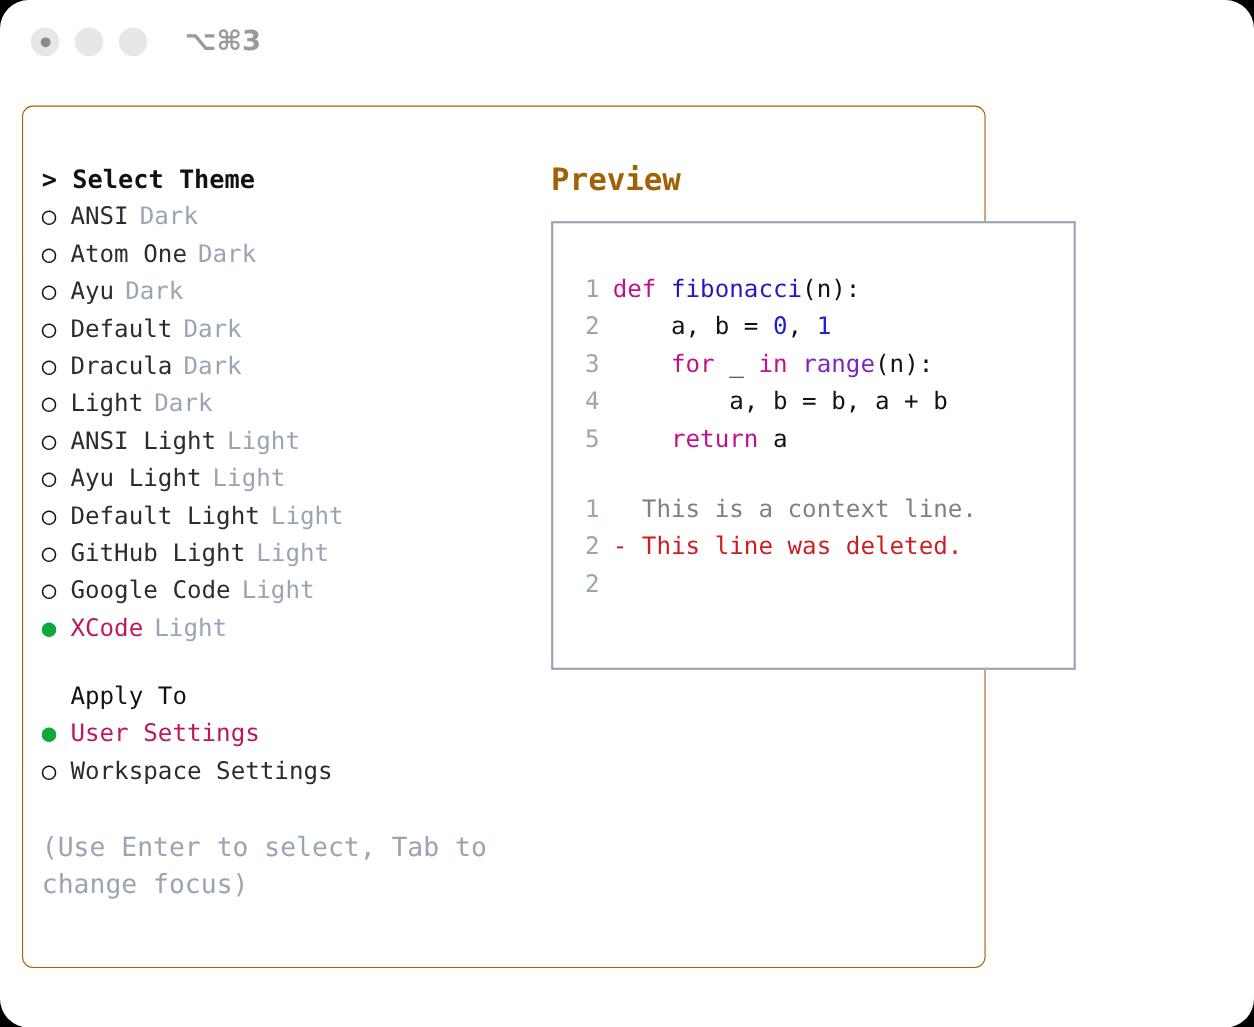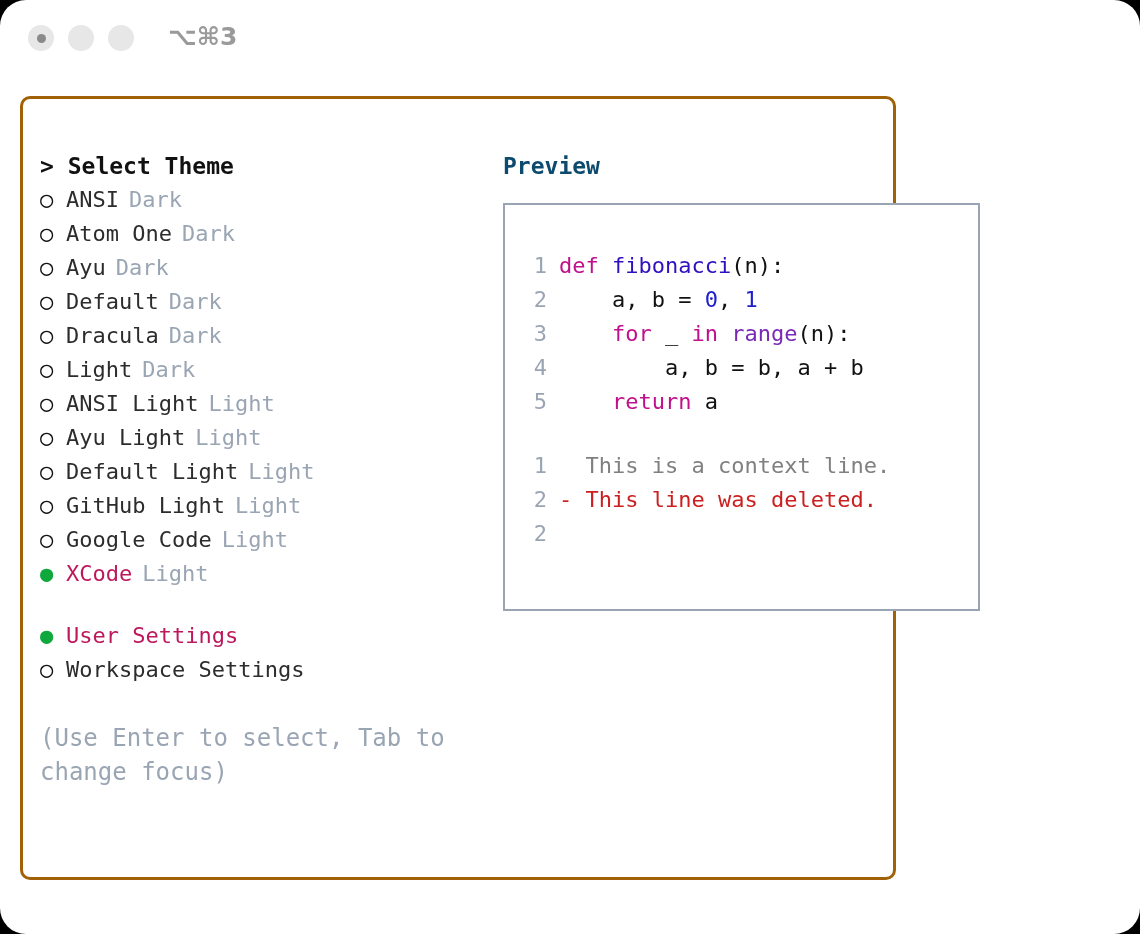--- a/index.html
+++ b/index.html
@@ -65,21 +65,21 @@
     letter-spacing: 0px;
   }
 
   
   .window {
     position: absolute;
     left: 20px;
     top: 96px;
     width: 876px;
     height: 784px;
-    border: 3px solid #a16207;
+    border: 1px solid #a16207;
     border-radius: 10px;
     background: #ffffff;
     box-sizing: border-box;
     text-decoration: underline;
   }
 
   
   .left-col {
     position: absolute;
     left: 17px;
@@ -136,23 +136,23 @@
   }
 
   
   .right-col {
     position: absolute;
     left: 480px;
     top: 50px;
     width: 490px;
   }
   .preview-title {
-    font-size: 23px;
+    font-size: 28px;
     font-weight: bold;
-    color: #0c4a6e;
+    color: #a16207;
     line-height: 34px;
     white-space: pre;
   }
   .preview-box {
     margin-top: 20px;
     width: 477px;
     height: 408px;
     border: 2px solid #9aa5b4;
     background: #ffffff;
     box-sizing: border-box;
@@ -213,20 +213,21 @@
           <div class="opt"><span class="marker">○</span><span class="opt-label">ANSI Light</span><span class="opt-tag">Light</span></div>
           <div class="opt"><span class="marker">○</span><span class="opt-label">Ayu Light</span><span class="opt-tag">Light</span></div>
           <div class="opt"><span class="marker">○</span><span class="opt-label">Default Light</span><span class="opt-tag">Light</span></div>
           <div class="opt"><span class="marker">○</span><span class="opt-label">GitHub Light</span><span class="opt-tag">Light</span></div>
           <div class="opt"><span class="marker">○</span><span class="opt-label">Google Code</span><span class="opt-tag">Light</span></div>
           <div class="opt selected"><span class="marker">●</span><span class="opt-label">XCode</span><span class="opt-tag">Light</span></div>
         </div>
 
       <div class="spacer-sm"></div>
 
+      <div class="subheading">Apply To</div>
       <div class="opt-list" id="apply-list">
           <div class="opt selected"><span class="marker">●</span><span class="opt-label">User Settings</span></div>
           <div class="opt"><span class="marker">○</span><span class="opt-label">Workspace Settings</span></div>
         </div>
 
       <div class="spacer-md"></div>
 
       <div class="hint">(Use Enter to select, Tab to change focus)</div>
     </div>
 

